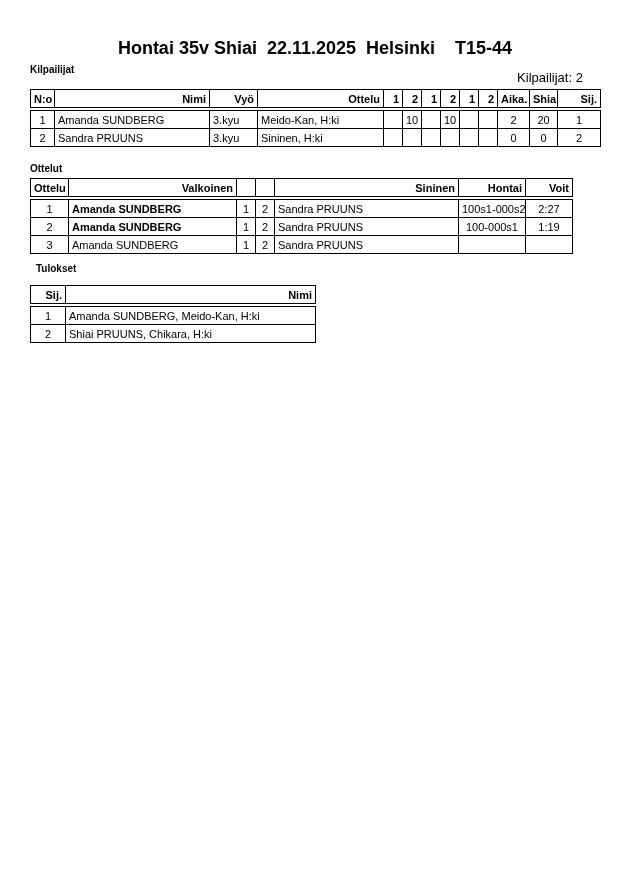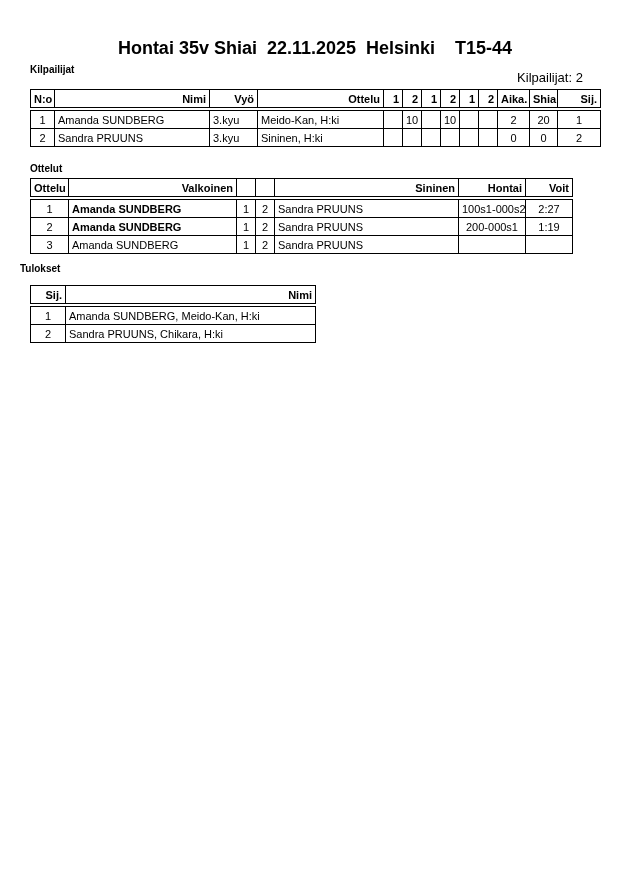--- a/index.html
+++ b/index.html
@@ -2,21 +2,21 @@
 <html><head>
 <meta charset="utf-8">
 <style>
   html,body{margin:0;padding:0;background:#ffffff;}
   .page{position:relative;width:630px;height:879px;background:#ffffff;font-family:Liberation Sans, sans-serif;color:#000;overflow:hidden;}
   .title{position:absolute;top:38px;left:0;width:630px;text-align:center;font-weight:bold;font-size:18px;white-space:pre;}
   .sec-heading{position:absolute;font-size:10px;font-weight:bold;text-align:left;}
   .heading-kilpailijat{top:64px;left:30px;width:470px;}
   .count-label{position:absolute;top:70px;left:475px;width:150px;text-align:center;font-size:13px;}
   .heading-ottelut{top:163px;left:30px;width:296px;}
-  .heading-tulokset{top:263px;left:20px;width:285px;}
+  .heading-tulokset{top:263px;left:36px;width:285px;}
   .tbl{position:absolute;left:30px;}
   .tbl-kilpailijat{top:89px;width:570px;}
   .tbl-ottelut{top:178px;width:542px;}
   .tbl-tulokset{top:285px;width:285px;}
   table{border-collapse:collapse;table-layout:fixed;width:100%;padding-left:26px;}
   .body-table{margin-top:2px;}
   th,td{border:1px solid #000;height:17px;font-size:11px;padding:0 3px;overflow:hidden;white-space:nowrap;vertical-align:middle;}
   th{font-weight:bold;text-align:right;}
   .l{text-align:left;}
   .c{text-align:center;}
@@ -163,21 +163,21 @@
         <td class="l">Sandra PRUUNS</td>
         <td class="c">100s1-000s2</td>
         <td class="c">2:27</td>
       </tr>
       <tr>
         <td class="c">2</td>
         <td class="l b">Amanda SUNDBERG</td>
         <td class="c">1</td>
         <td class="c">2</td>
         <td class="l">Sandra PRUUNS</td>
-        <td class="c">200-000s1</td>
+        <td class="c">100-000s1</td>
         <td class="c">1:19</td>
       </tr>
       <tr>
         <td class="c">3</td>
         <td class="l">Amanda SUNDBERG</td>
         <td class="c">1</td>
         <td class="c">2</td>
         <td class="l">Sandra PRUUNS</td>
         <td class="c"></td>
         <td class="c"></td>
@@ -206,21 +206,21 @@
           <col style="width:35px">
           <col style="width:250px">
         </colgroup>
       <tbody>
           <tr>
         <td class="c">1</td>
         <td class="l">Amanda SUNDBERG, Meido-Kan, H:ki</td>
       </tr>
       <tr>
         <td class="c">2</td>
-        <td class="l">Sandra PRUUNS, Chikara, H:ki</td>
+        <td class="l">Shiai PRUUNS, Chikara, H:ki</td>
       </tr>
     </tbody>
       </table>
   </div>
 
   <div class="bottom-bar"></div>
 
 </div>
 
 </body></html>

